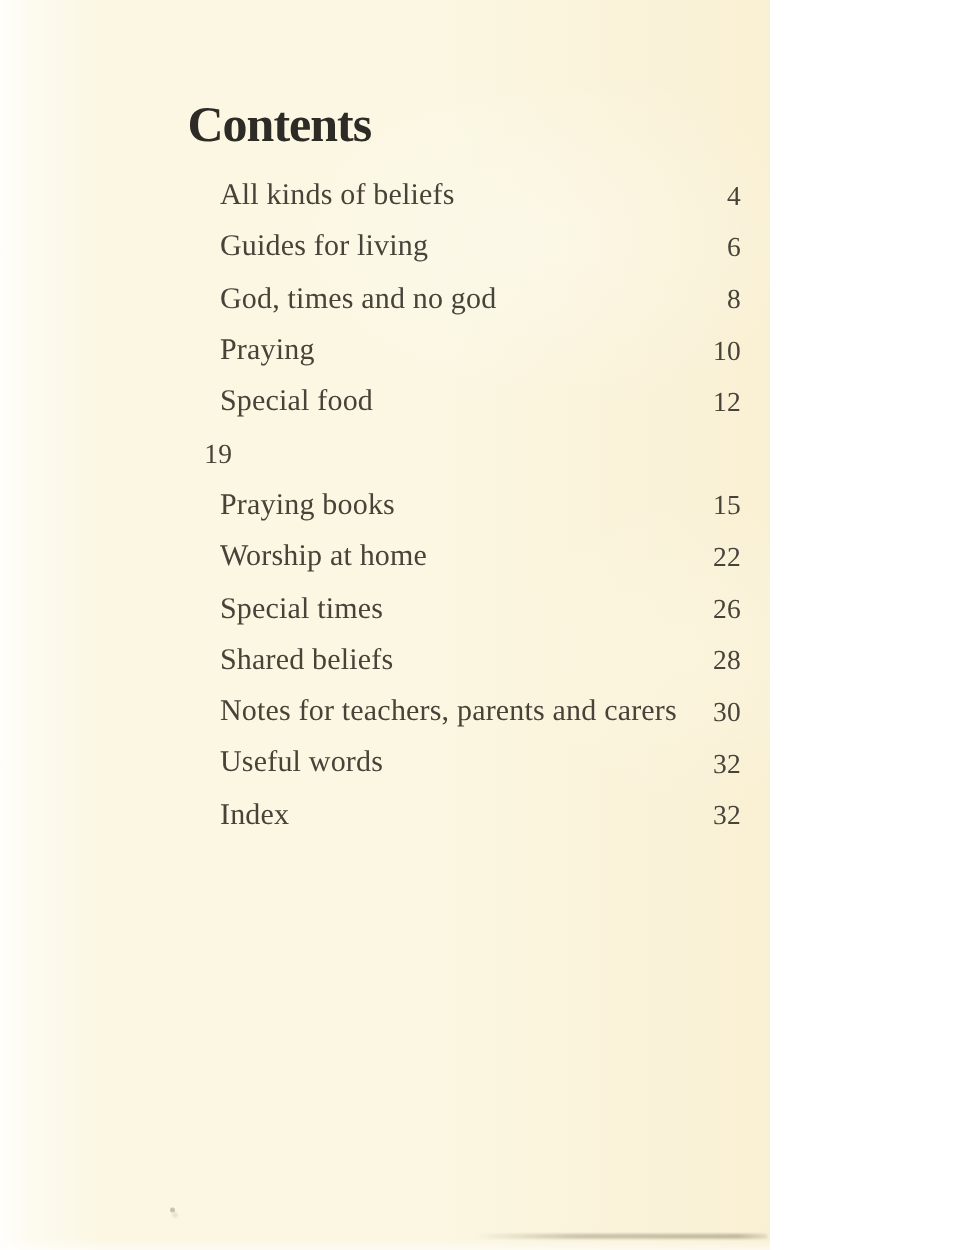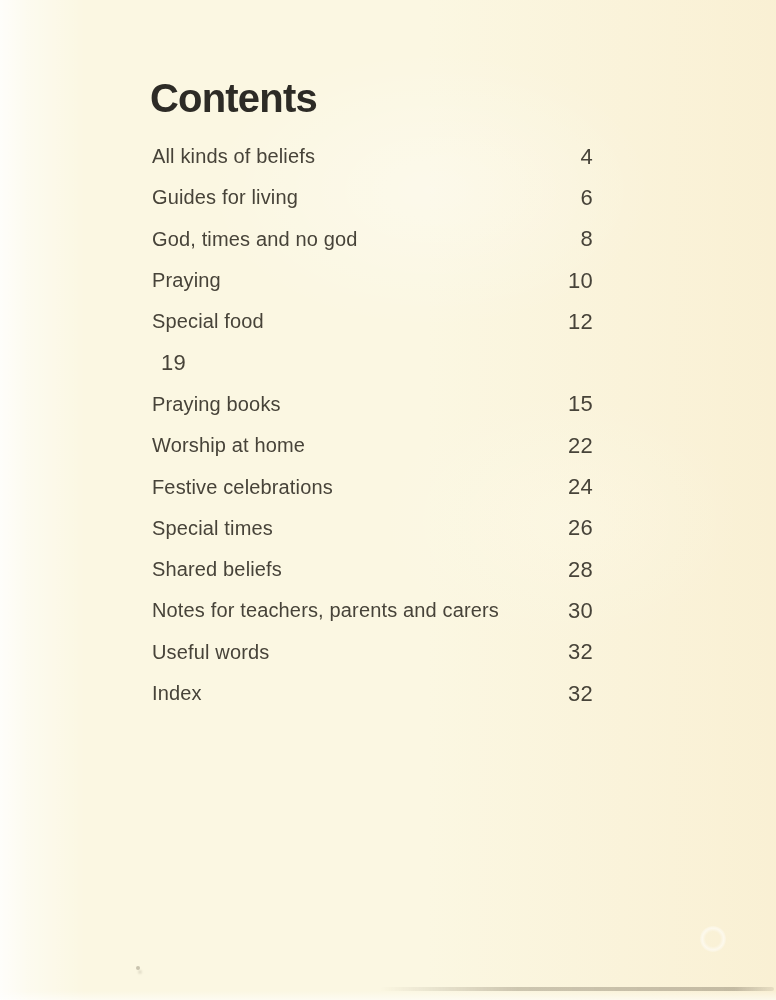--- a/index.html
+++ b/index.html
@@ -8,28 +8,29 @@
   }
   body {
     width: 776px;
     height: 1000px;
     overflow: hidden;
     font-family: "Liberation Sans", "DejaVu Sans", sans-serif;
     background: #ffffff;
   }
   .page {
     position: relative;
-    width: 776px;
+    width: 616px;
     height: 1000px;
     background:
       radial-gradient(ellipse 320px 200px at 430px 190px, rgba(255,255,255,0.30), rgba(255,255,255,0) 70%),
       radial-gradient(ellipse 260px 180px at 560px 520px, rgba(255,253,240,0.25), rgba(255,255,255,0) 70%),
       linear-gradient(90deg, rgba(255,255,255,0.85) 0px, rgba(255,255,255,0.45) 28px, rgba(255,255,255,0) 85px),
       linear-gradient(90deg, rgba(250,238,208,0) 55%, rgba(248,234,200,0.55) 100%),
       #fbf7e2;
+    font-family: Liberation Serif, serif;
   }
   .title {
     position: absolute;
     left: 150px;
     top: 76px;
     margin: 0;
     font-size: 40px;
     font-weight: 700;
     letter-spacing: -0.8px;
     color: #2d2b26;
@@ -40,24 +41,25 @@
     top: 136px;
     width: 441px;
   }
   .row {
     height: 41.3px;
     display: flex;
     justify-content: space-between;
     align-items: center;
   }
   .label {
-    font-size: 20px;
+    font-size: 24px;
     letter-spacing: 0.15px;
     color: #474339;
     white-space: nowrap;
+    margin-left: 24px;
   }
   .pagenum {
     font-size: 22px;
     letter-spacing: 0.3px;
     color: #474339;
     text-align: right;
     min-width: 34px;
   }
   
   .bottom-light {
@@ -130,24 +132,20 @@
     <span class="label">Praying books</span>
     <span class="pagenum">15</span>
   </div>
 
 
   <div class="row">
     <span class="label">Worship at home</span>
     <span class="pagenum">22</span>
   </div>
 
-  <div class="row">
-    <span class="label">Festive celebrations</span>
-    <span class="pagenum">24</span>
-  </div>
 
   <div class="row">
     <span class="label">Special times</span>
     <span class="pagenum">26</span>
   </div>
 
   <div class="row">
     <span class="label">Shared beliefs</span>
     <span class="pagenum">28</span>
   </div>

